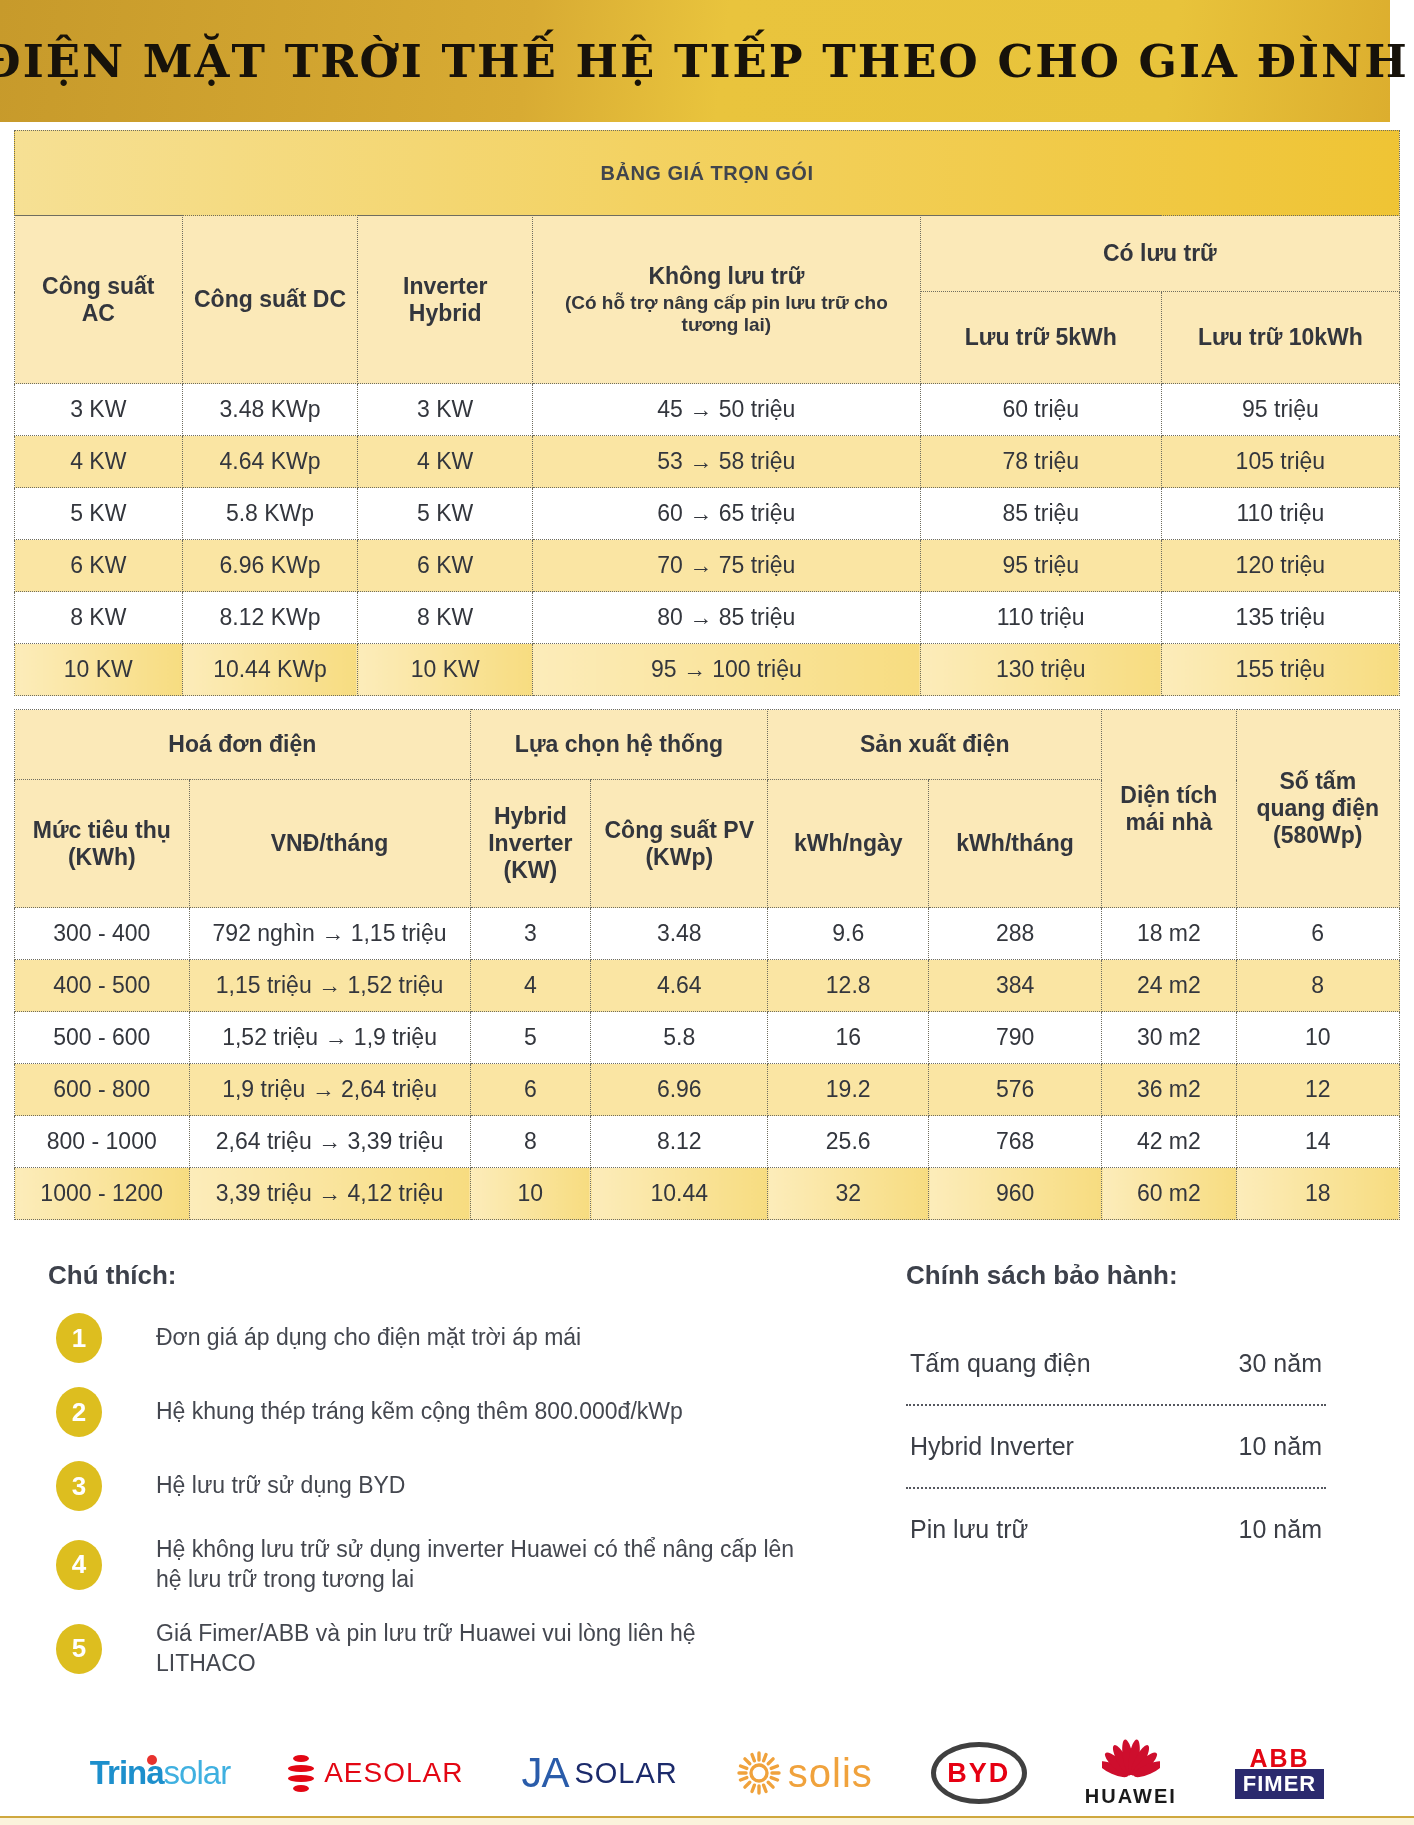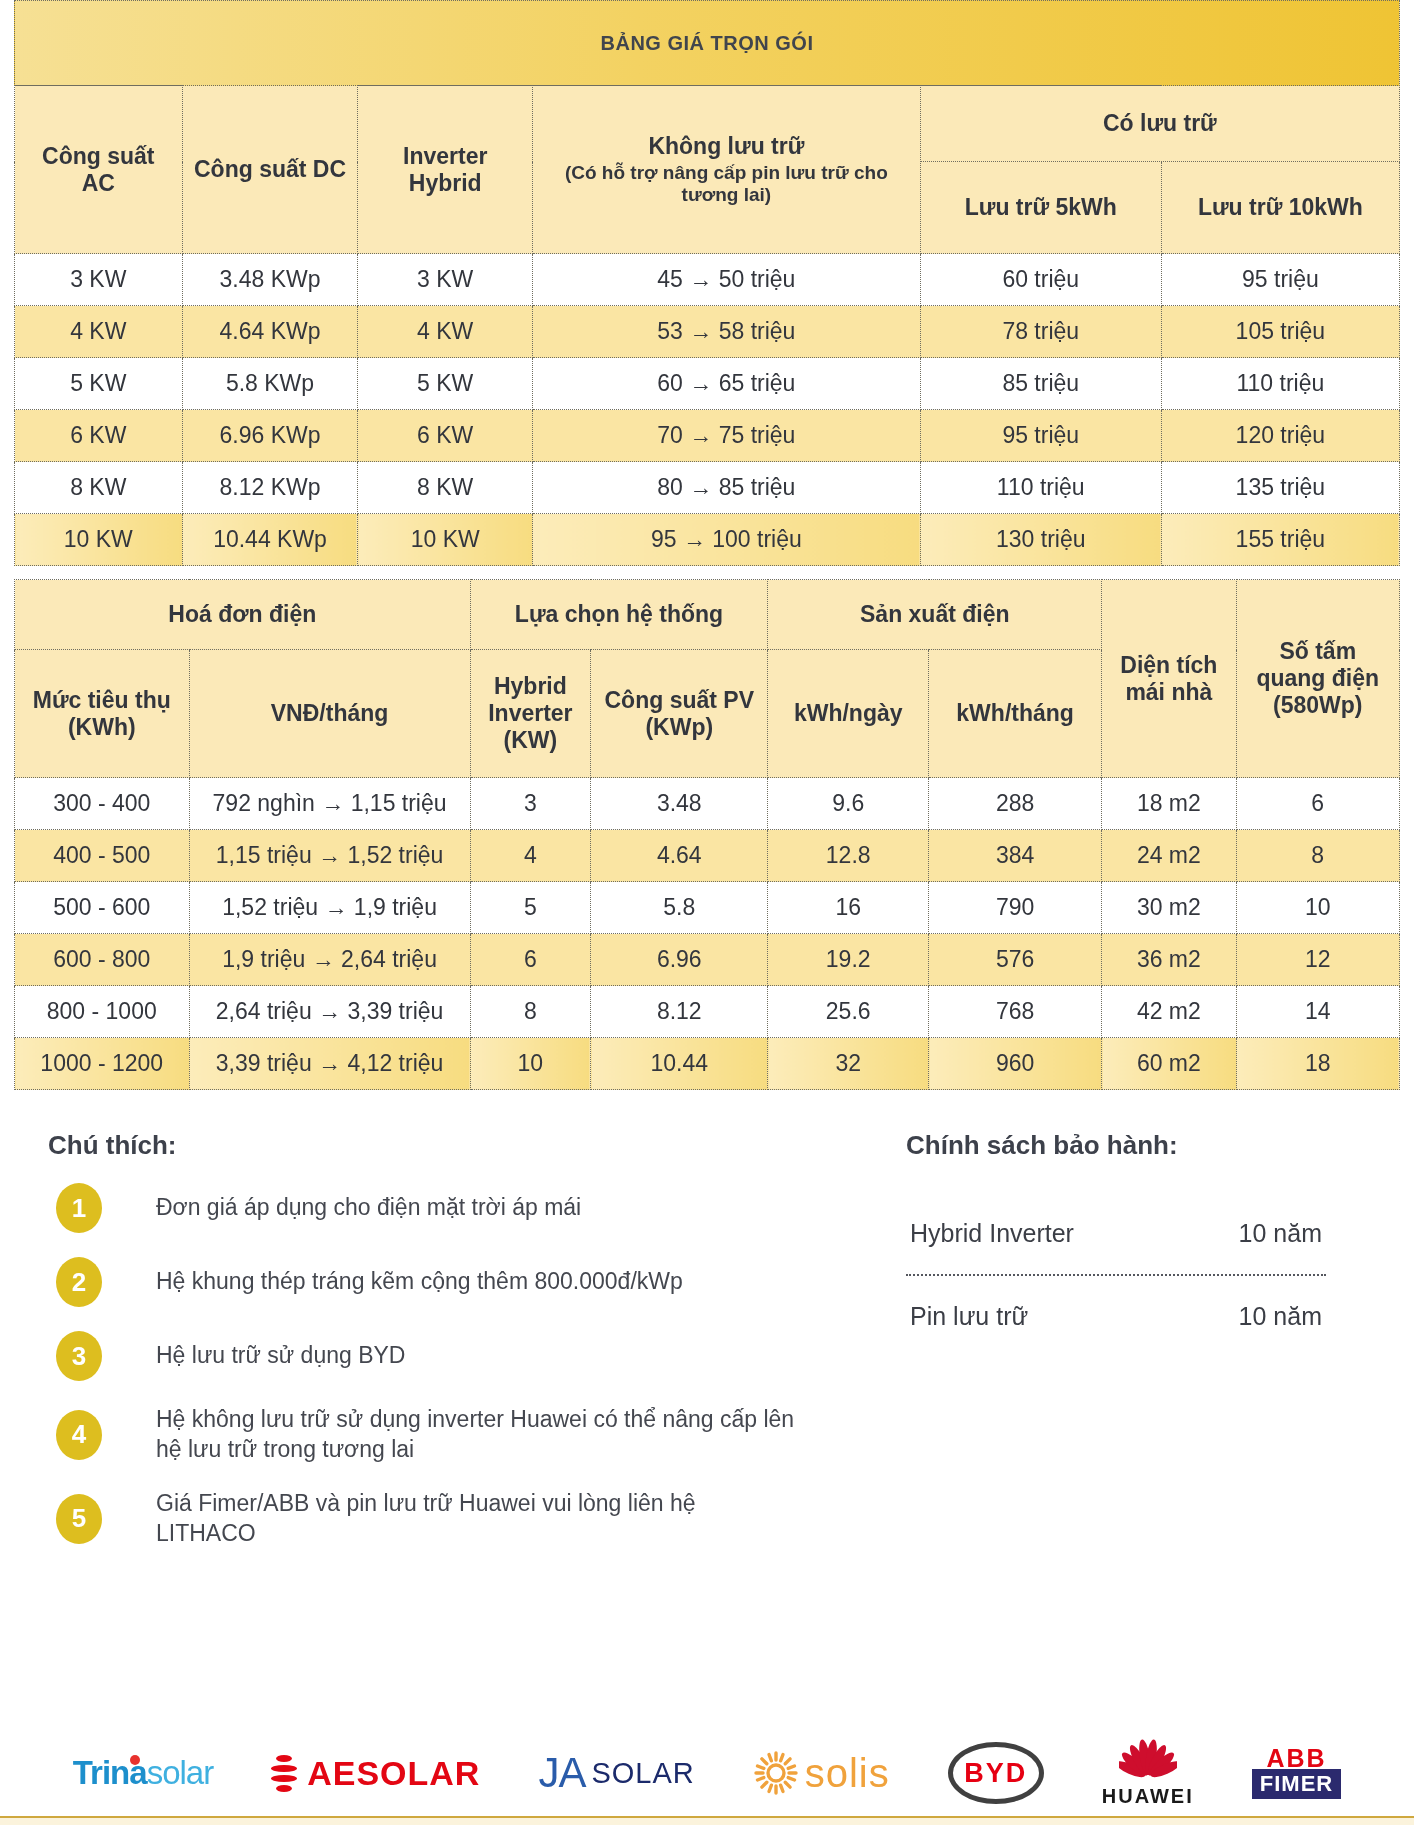--- a/index.html
+++ b/index.html
@@ -60,39 +60,42 @@
   .logos { height:80px; display:flex; align-items:center; justify-content:center; gap:58px; padding-bottom:6px; }
   .logo { display:flex; align-items:center; }
   .trina { position:relative; }
   .trina .b1 { color:#1d8fcc; font-weight:bold; font-size:33px; letter-spacing:-1px; }
   .trina .b2 { color:#3fb0e0; font-weight:normal; font-size:33px; letter-spacing:-1px; }
   .trina .dot { position:absolute; left:57px; top:1px; width:10px; height:10px; border-radius:50%; background:#e8322e; }
   .aes-icon { display:flex; flex-direction:column; align-items:center; gap:3px; margin-right:10px; }
   .aes-icon i { display:block; background:#e30613; border-radius:50%; height:7px; }
   .aes-icon i:nth-child(1){ width:16px; } .aes-icon i:nth-child(2){ width:26px; }
   .aes-icon i:nth-child(3){ width:26px; } .aes-icon i:nth-child(4){ width:16px; }
-  .aesolar span { color:#e30613; font-weight:bold; font-size:34px; letter-spacing:1px; }
+  .aesolar span { color:#e30613; font-weight:normal; font-size:28px; letter-spacing:1px; }
   .ja .b1 { color:#2a5caa; font-size:42px; font-weight:500; letter-spacing:-1px; margin-right:6px; }
   .ja .b2 { color:#1b2a6b; font-size:29px; font-weight:500; letter-spacing:1px; }
   .solis span { color:#f0a23c; font-size:40px; font-weight:normal; letter-spacing:1px; margin-left:6px; }
   .byd-oval { border:5px solid #404040; border-radius:50%; width:96px; height:62px; display:flex; align-items:center; justify-content:center; }
   .byd-oval span { color:#e60012; font-weight:bold; font-size:27px; letter-spacing:2px; }
   .huawei { flex-direction:column; justify-content:center; }
   .huawei span { color:#1a1a1a; font-weight:bold; font-size:20px; letter-spacing:2px; margin-top:2px; }
   .abbf { flex-direction:column; align-items:center; }
   .abbf .abb { color:#e30613; font-weight:bold; font-size:25px; letter-spacing:2px; line-height:0.9; }
   .abbf .fimer { background:#2b2a6e; color:#ffffff; font-weight:bold; font-size:22px; letter-spacing:1px; padding:2px 8px; }
 
   .bottom-strip { height:9px; border-top:2px solid #cfa83e; background:#fbf3dc; }
 </style>
 </head>
 <body>
 
 <div class="page">
 
+  <div class="banner">
+    <h1>ĐIỆN MẶT TRỜI THẾ HỆ TIẾP THEO CHO GIA ĐÌNH</h1>
+  </div>
 
   <div class="tbl-wrap">
     <div class="band b1">BẢNG GIÁ TRỌN GÓI</div>
     <table class="t1">
       <colgroup>
         <col style="width:12.1%">
           <col style="width:12.7%">
           <col style="width:12.6%">
         <col style="width:28.0%">
           <col style="width:17.4%">
@@ -280,20 +283,24 @@
         <div class="note-badge">4</div>
         <div class="note-text">Hệ không lưu trữ sử dụng inverter Huawei có thể nâng cấp lên hệ lưu trữ trong tương lai</div>
       </div>
       <div class="note-item">
         <div class="note-badge">5</div>
         <div class="note-text">Giá Fimer/ABB và pin lưu trữ Huawei vui lòng liên hệ LITHACO</div>
       </div>
     </div>
     <div class="warranty">
       <div class="sec-title">Chính sách bảo hành:</div>
+      <div class="w-row">
+        <span class="w-label">Tấm quang điện</span>
+        <span class="w-value">30 năm</span>
+      </div>
       <div class="w-row">
         <span class="w-label">Hybrid Inverter</span>
         <span class="w-value">10 năm</span>
       </div>
       <div class="w-row">
         <span class="w-label">Pin lưu trữ</span>
         <span class="w-value">10 năm</span>
       </div>
     </div>
   </div>

